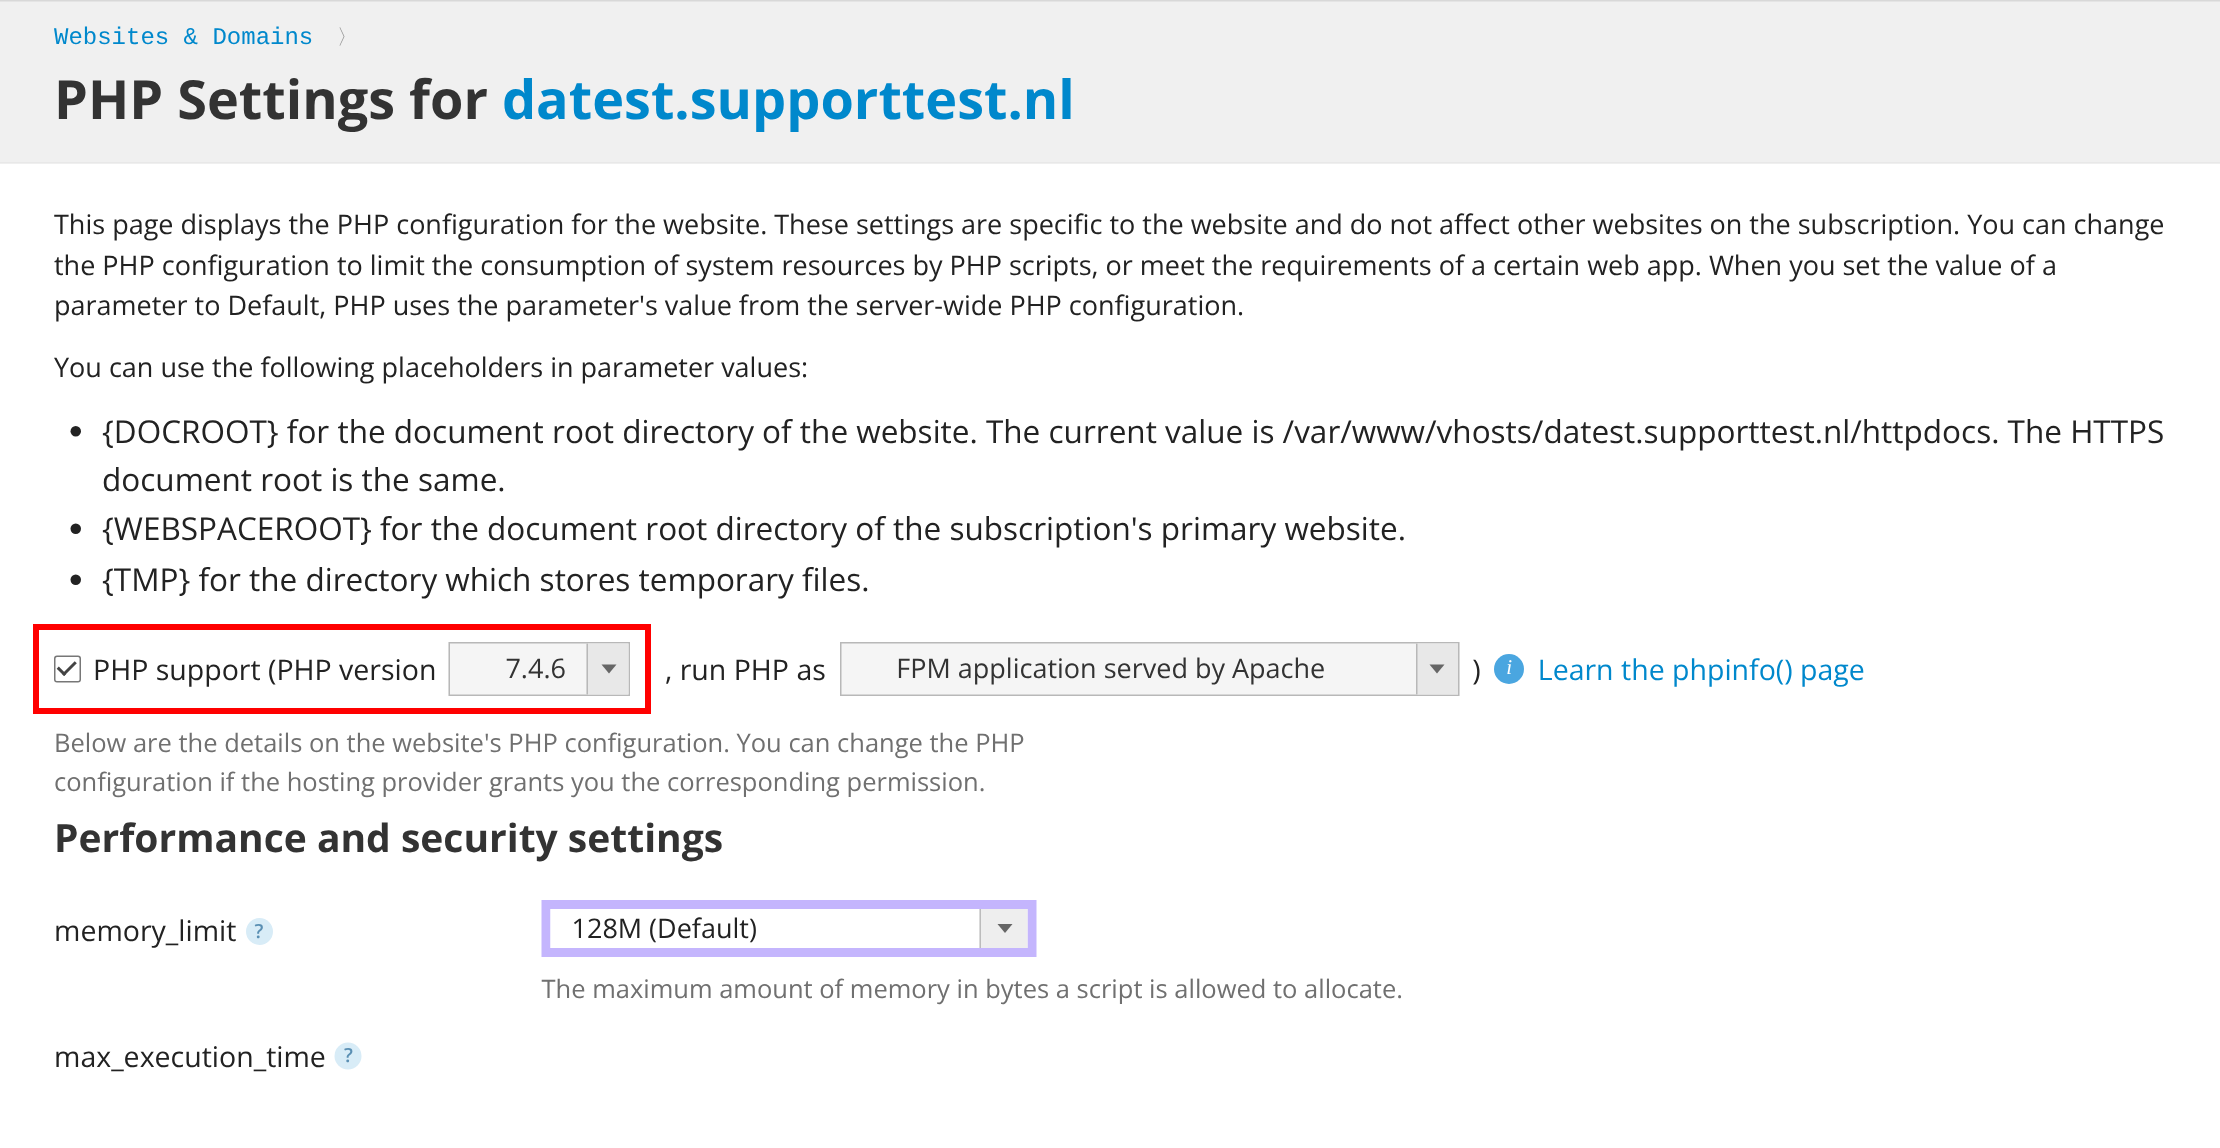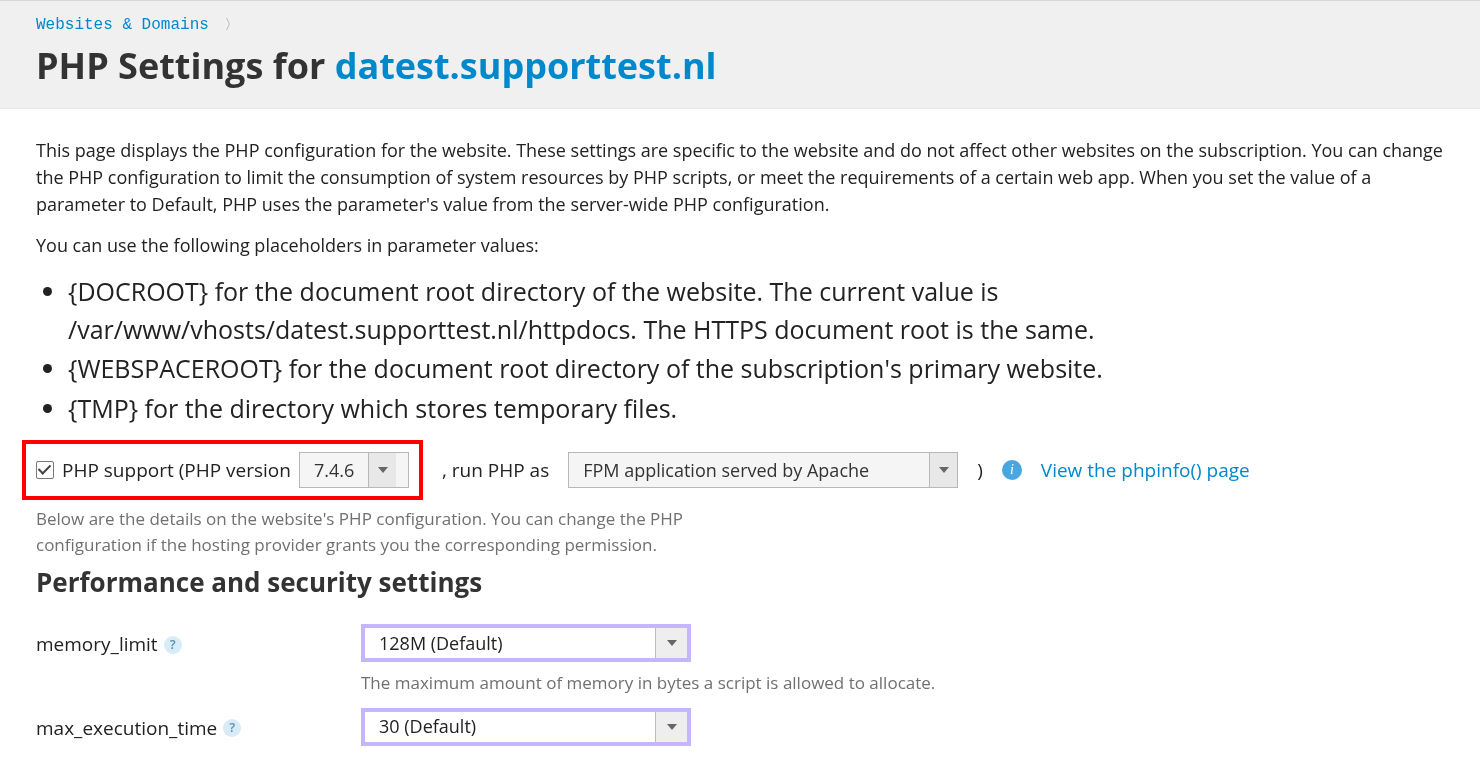--- a/index.html
+++ b/index.html
@@ -37,21 +37,21 @@
       color: #333;
       line-height: 1.15;
     }
     h1.page-title .domain {
       color: #0088cc;
     }
     .content {
       padding: 28px 36px 10px;
     }
     .intro p { margin-bottom: 14px; font-size: 18px; color: #222; }
-    .intro ul { margin: 0 0 13px 32px; font-size: 25px; }
+    .intro ul { margin: 0 0 13px 32px; font-size: 21px; }
     .intro ul li { margin-bottom: 2px; }
     .highlight-row {
       border: 4px solid #ff0000;
       display: inline-flex;
       align-items: center;
       padding: 8px 10px 8px 10px;
       margin-left: -14px;
       gap: 8px;
     }
     .chk {
@@ -74,40 +74,41 @@
     }
     .inline-label { font-size: 19px; white-space: nowrap; }
     .select {
       display: inline-flex;
       align-items: center;
       background: #f5f5f5;
       border: 1px solid #b8b8b8;
       height: 36px;
       font-size: 18px;
       color: #333;
+      padding-left: 23px;
     }
     .select .sel-text { padding: 0 14px; }
     .select .sel-btn {
       width: 28px; height: 100%;
       background: #e8e8e8;
       border-left: 1px solid #b8b8b8;
       display: flex; align-items: center; justify-content: center;
     }
     .select.narrow { min-width: 110px; }
     .select.wide .sel-text { min-width: 360px; }
     .chev {
       width: 0; height: 0;
       border-left: 5px solid transparent;
       border-right: 5px solid transparent;
       border-top: 6px solid #666;
     }
     .support-line {
       display: flex;
       align-items: center;
-      gap: 19px;
+      gap: 9px;
       flex-wrap: nowrap;
     }
     .info-icon {
       display: inline-flex;
       width: 20px; height: 20px;
       border-radius: 50%;
       background: #4aa6e0;
       color: #fff;
       font-style: italic;
       font-family: serif;
@@ -149,21 +150,21 @@
       border-radius: 50%;
       background: #d8ecf7;
       color: #5a8fb3;
       font-size: 13px;
       font-weight: 600;
       align-items: center; justify-content: center;
     }
     .form-field { flex: 1; }
     .combo {
       display: inline-flex;
-      border: 4px solid #c4b5fd;
+      border: 6px solid #c4b5fd;
       height: 38px;
       width: 330px;
     }
     .combo-text {
       flex: 1;
       padding: 0 14px;
       display: flex; align-items: center;
       background: #fff;
       font-size: 18px;
     }
@@ -216,21 +217,21 @@
     </span>
     <span class="inline-label">, run PHP as</span>
     <span class="select wide">
       <span class="sel-text">FPM application served by Apache</span>
       <span class="sel-btn">
           <span class="chev"></span>
         </span>
     </span>
     <span class="inline-label">)</span>
     <span class="info-icon">i</span>
-    <a href="#" class="link">View the phpinfo() page</a>
+    <a href="#" class="link">Learn the phpinfo() page</a>
   </div>
 
   <p class="hint">Below are the details on the website's PHP configuration. You can change the PHP configuration if the hosting provider grants you the corresponding permission.</p>
 
   <h2 class="section-title">Performance and security settings</h2>
 
   <div class="form-row">
     <div class="form-label">
       <span>memory_limit</span>
       <span class="help-icon">?</span>
@@ -244,24 +245,15 @@
       </div>
       <div class="field-hint">The maximum amount of memory in bytes a script is allowed to allocate.</div>
     </div>
   </div>
 
   <div class="form-row">
     <div class="form-label">
       <span>max_execution_time</span>
       <span class="help-icon">?</span>
     </div>
-    <div class="form-field">
-      <div class="combo">
-        <span class="combo-text">30 (Default)</span>
-        <span class="combo-btn">
-            <span class="chev"></span>
-          </span>
-      </div>
-      
-    </div>
   </div>
 
 </div>
 
 </body></html>

